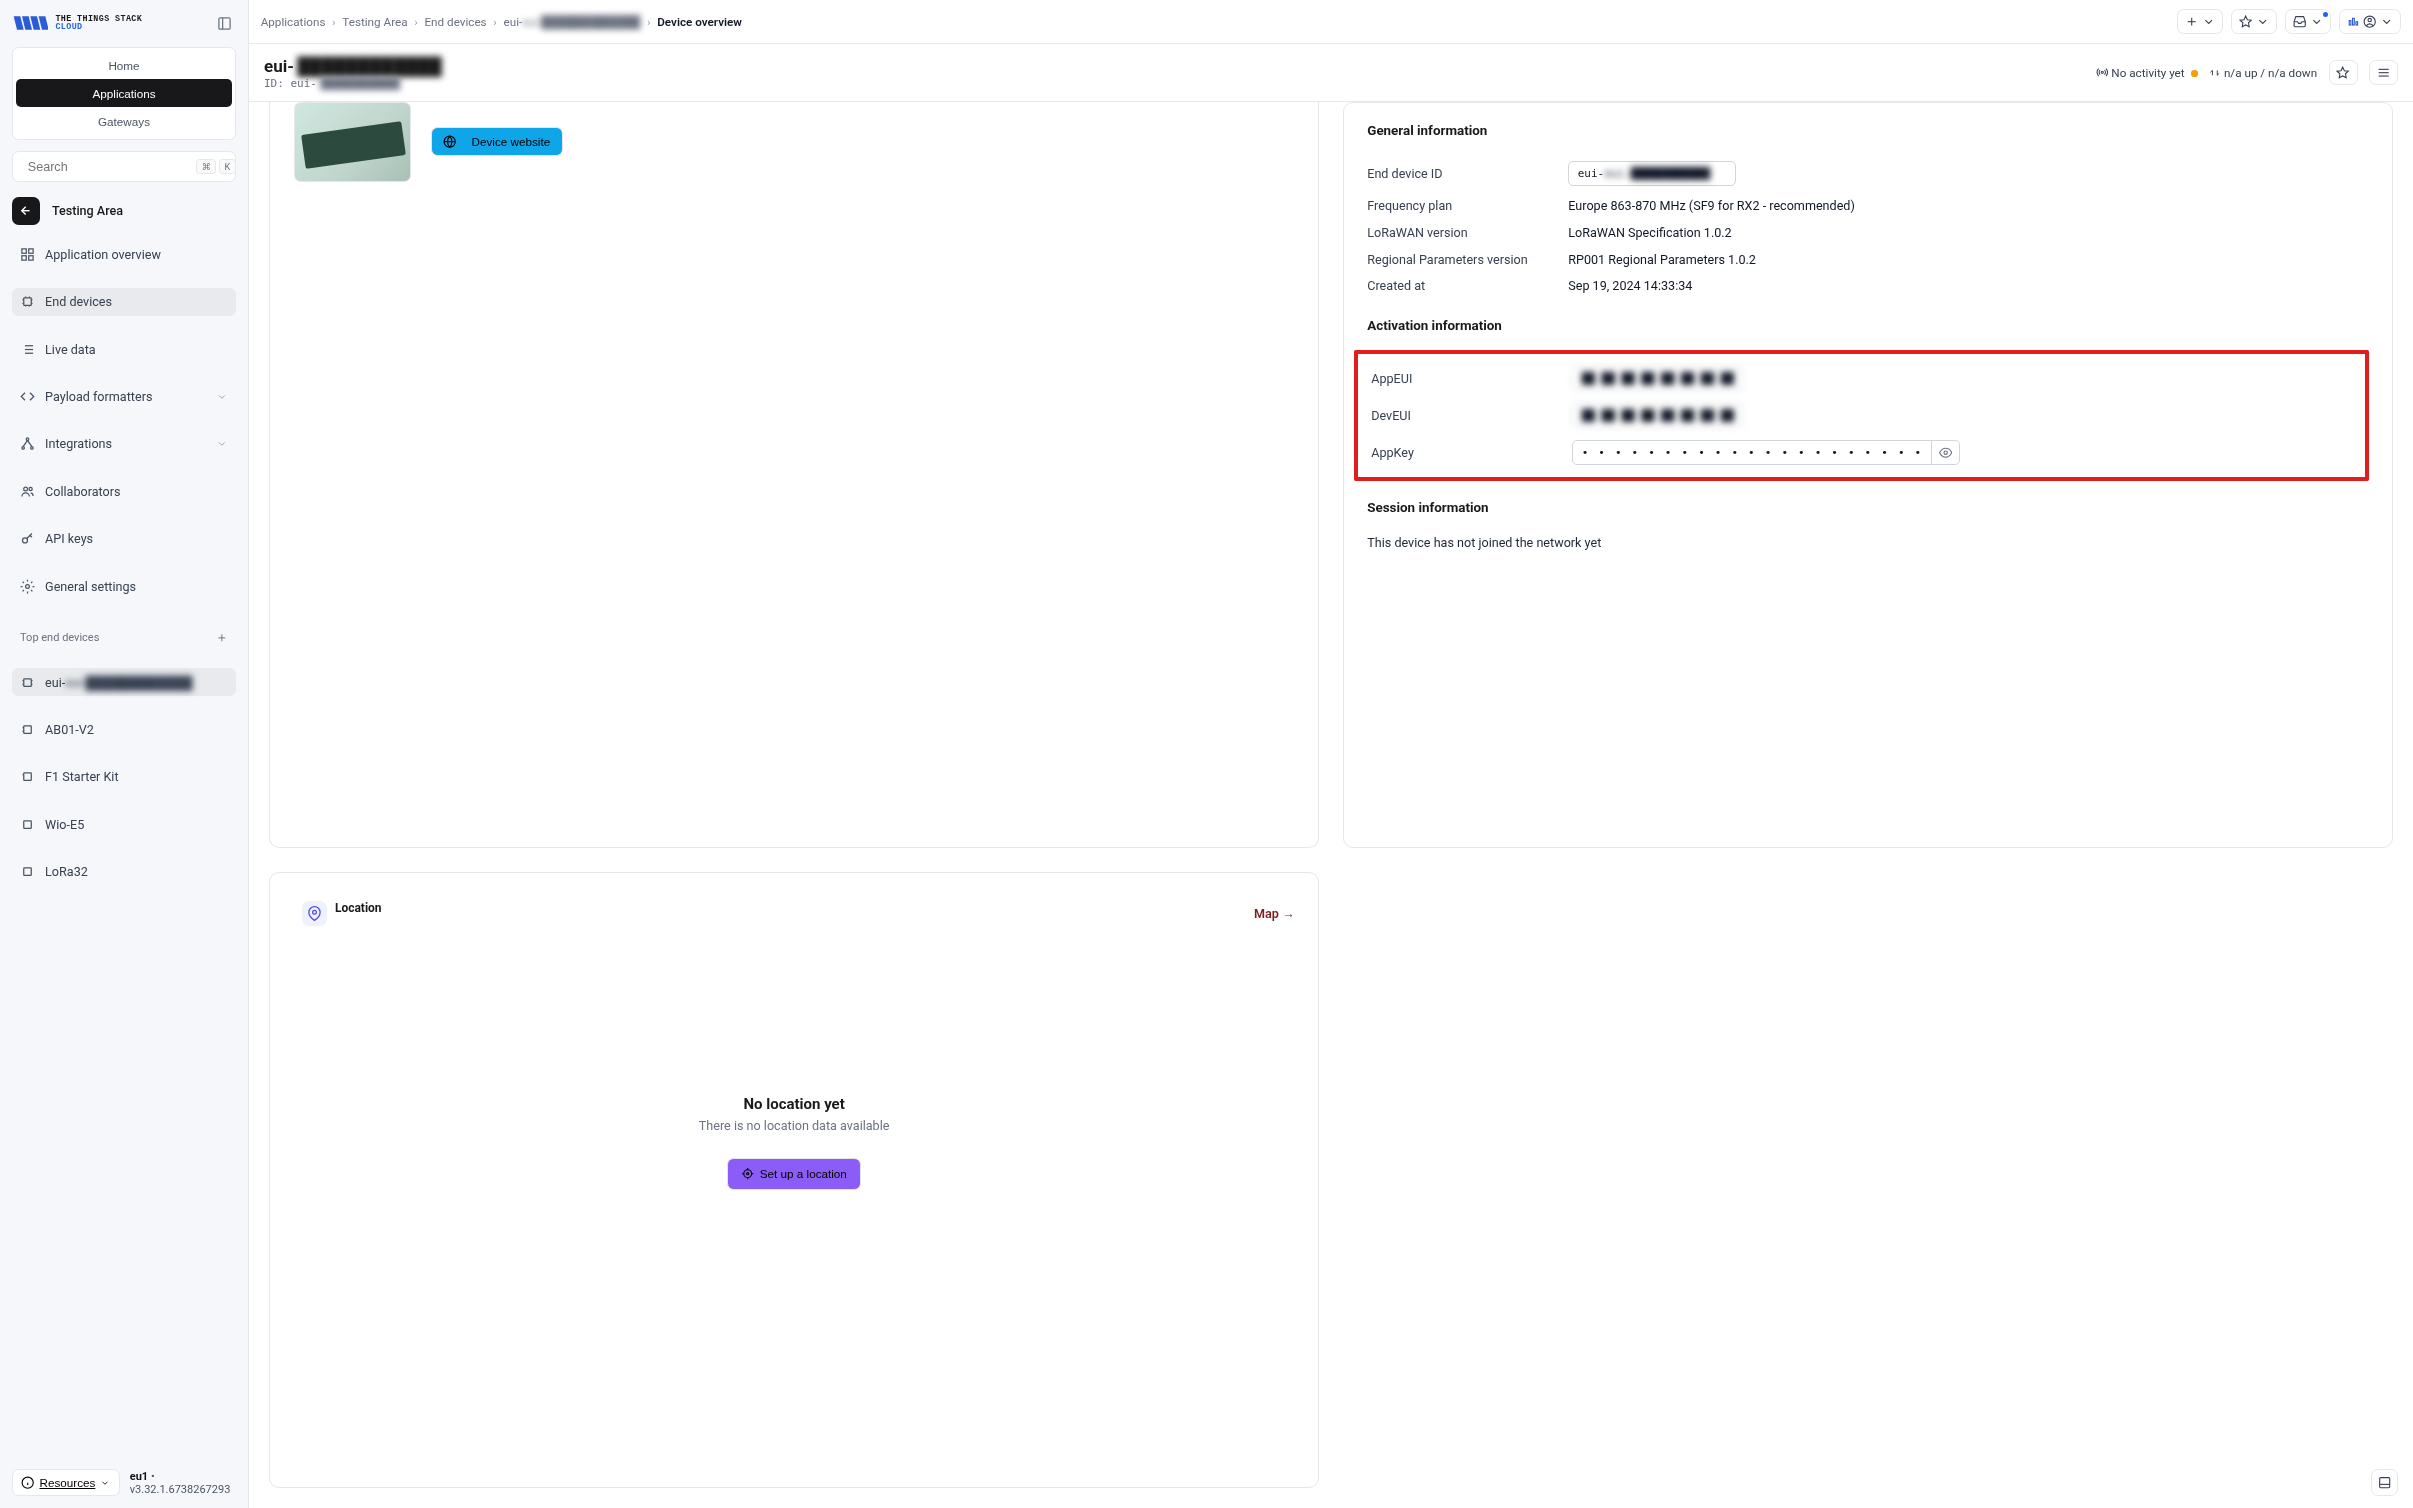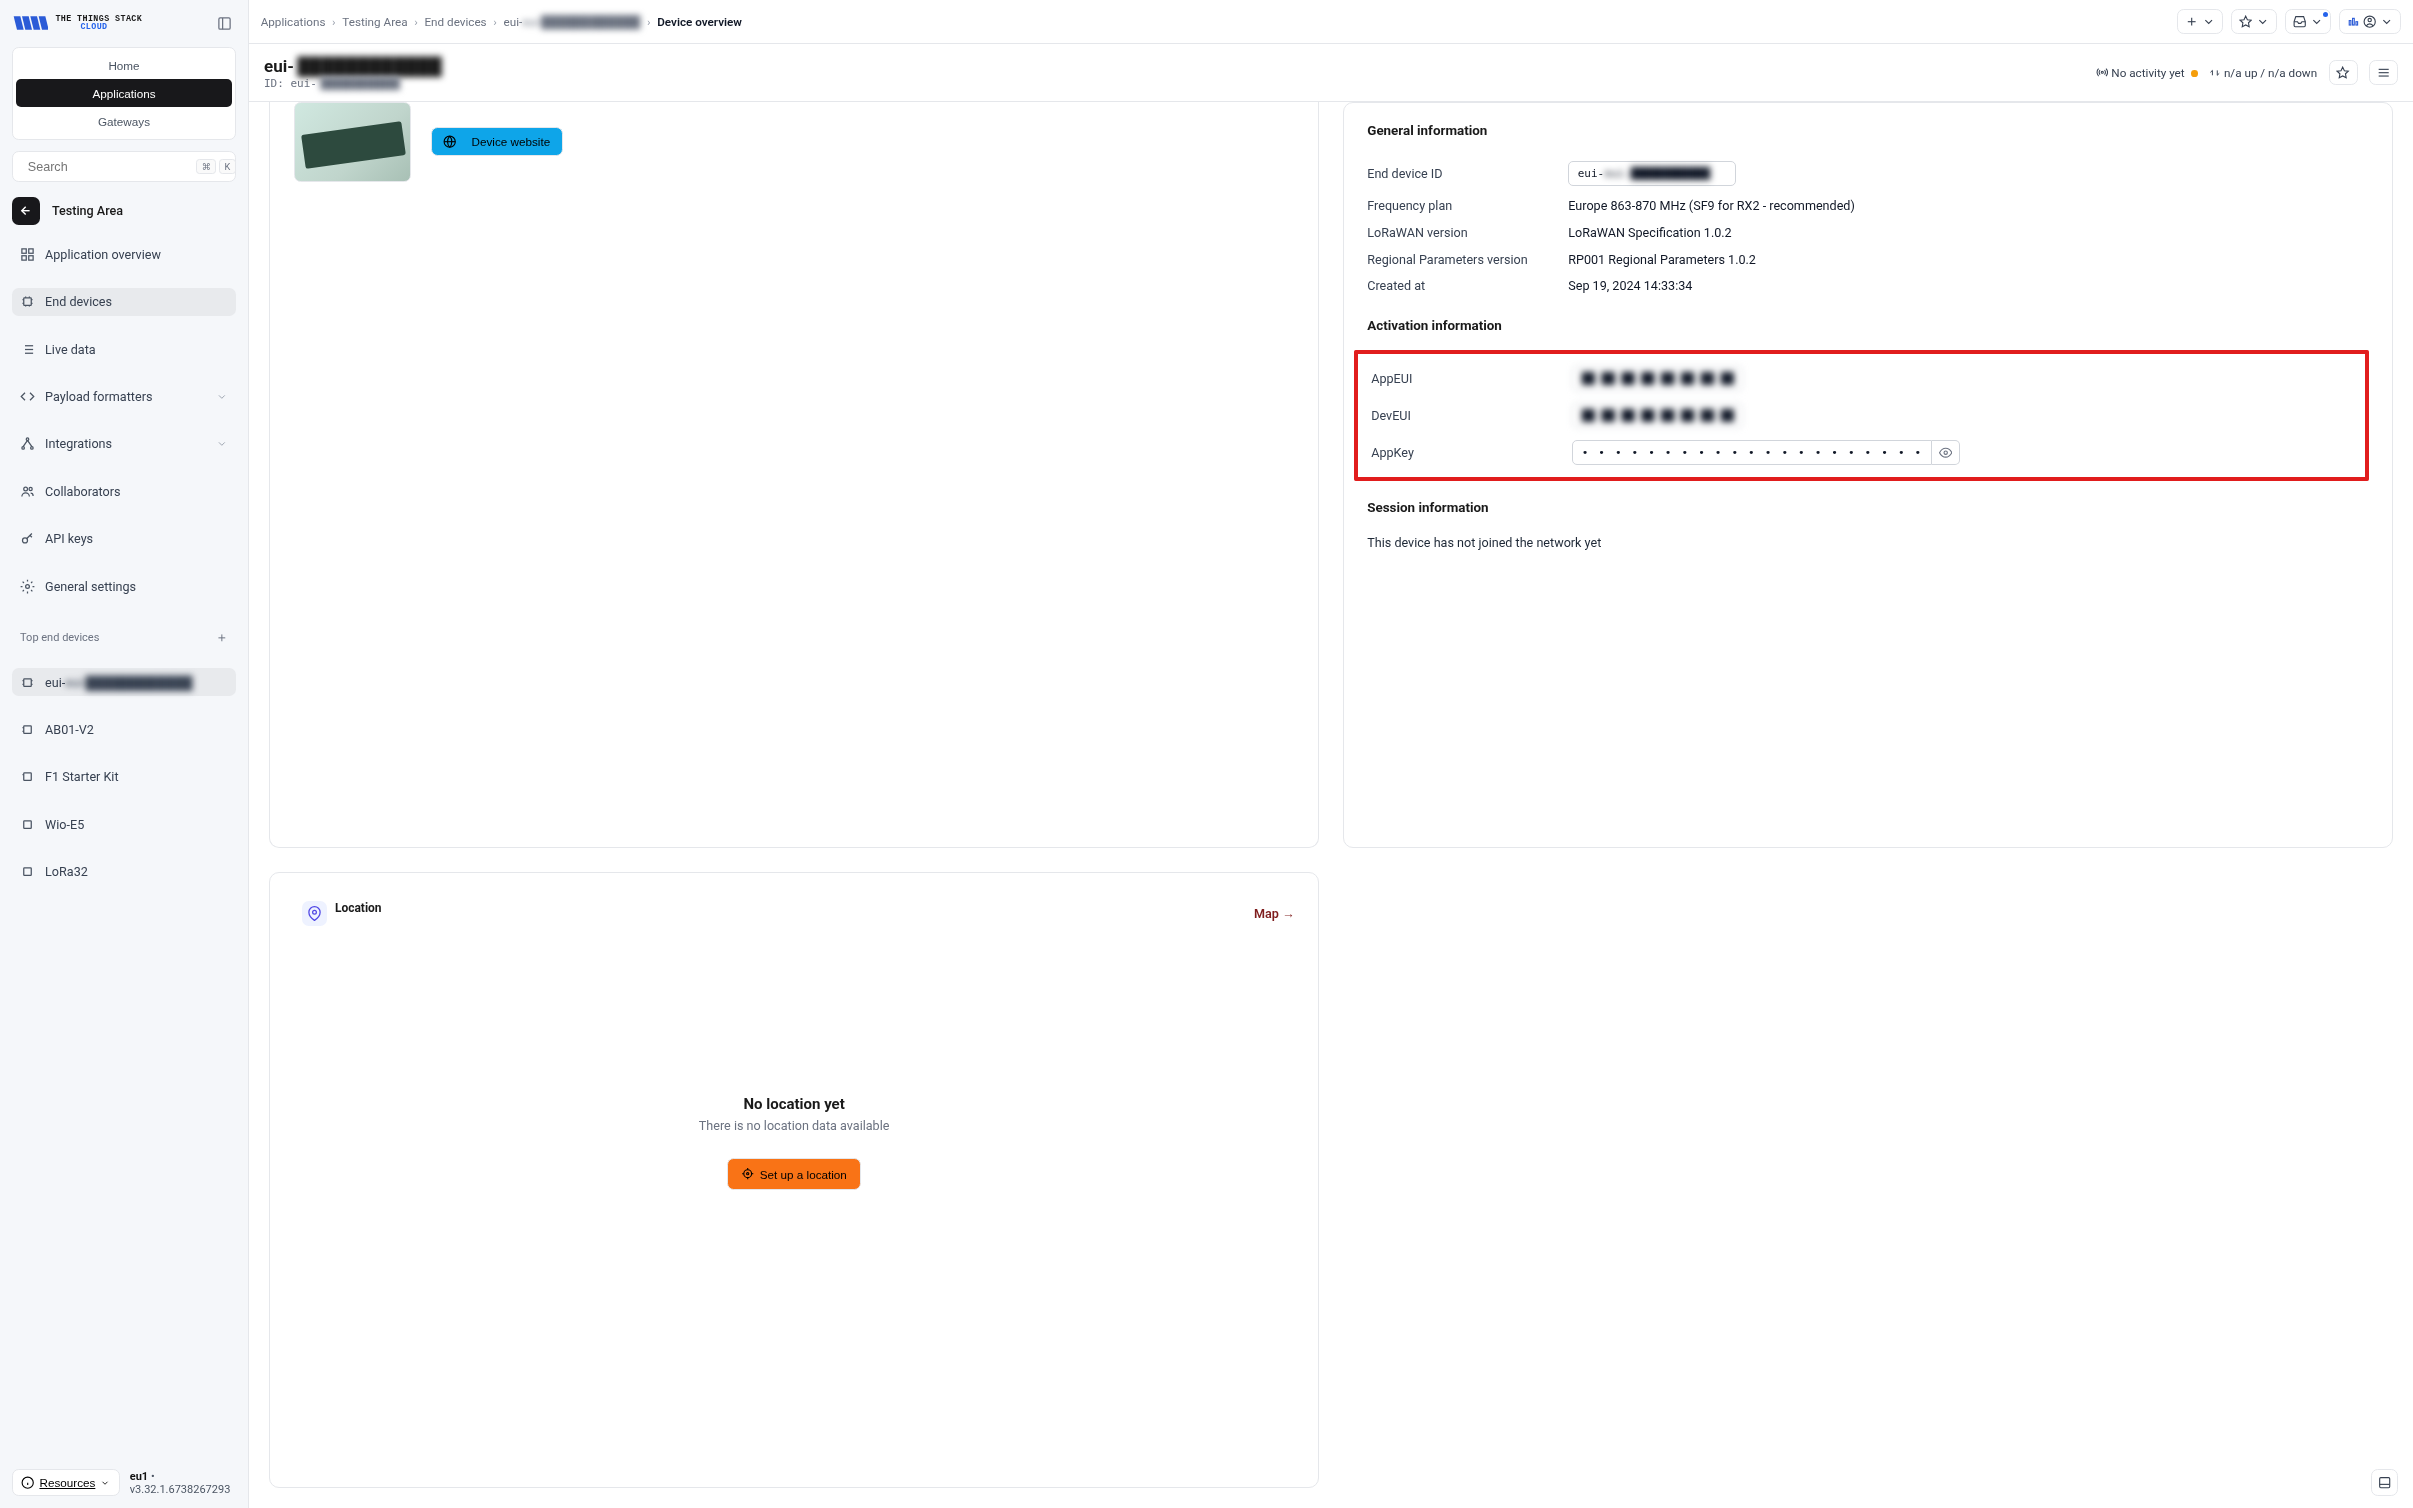--- a/index.html
+++ b/index.html
@@ -4,21 +4,21 @@
 <style>
 * { box-sizing: border-box; margin: 0; padding: 0; }
 body { font-family: -apple-system, BlinkMacSystemFont, "Segoe UI", Roboto, sans-serif; background: #f5f7fa; color: #1a1a1a; font-size: 11.7px; }
 .app { display: flex; height: 100vh; }
 .sidebar { width: 249px; background: #f5f7fa; border-right: 0.8px solid #e5e7eb; display: flex; flex-direction: column; padding: 11.7px; }
 .logo-row { display: flex; align-items: center; justify-content: space-between; margin-bottom: 11.7px; }
 .logo { display: flex; align-items: center; gap: 6.7px; }
 .logo-mark { width: 37px; height: 20px; display:flex;}
 .logo-text { display: flex; flex-direction: column; line-height: 1; font-family: Liberation Mono, monospace; }
 .logo-text .l1 { font-size: 8.4px; font-weight: 700; letter-spacing: 0.4px; }
-.logo-text .l2 { font-size: 8.4px; font-weight: 700; color: #2563eb; letter-spacing: 0.4px; margin-left: 25px; }
+.logo-text .l2 { font-size: 8.4px; font-weight: 700; color: #2563eb; letter-spacing: 0.4px; }
 .collapse-btn { width: 23.5px; height: 23.5px; border: none; background: transparent; display: flex; align-items: center; justify-content: center; cursor: pointer; color: #6b7280; }
 .tabs { display: flex; background: #fff; border: 0.8px solid #e5e7eb; border-radius: 6.7px; padding: 3.4px; margin-bottom: 11.7px; flex-direction: column; }
 .tabs button { flex: 1; border: none; background: transparent; padding: 7.5px 8.4px; border-radius: 5px; font-size: 11.7px; cursor: pointer; color: #4b5563; font-weight:500;}
 .tabs button.active { background: #18181b; color: #fff; }
 .search { display: flex; align-items: center; background: #fff; border: 0.8px solid #e5e7eb; border-radius: 6.7px; padding: 6.7px 8.4px; gap: 6.7px; margin-bottom: 15px; }
 .search input { flex: 1; border: none; outline: none; font-size: 12.6px; background: transparent; }
 .kbd { display: flex; gap: 3.4px; }
 .kbd span { border: 0.8px solid #e5e7eb; border-radius: 3.4px; padding: 0.8px 4.2px; font-size: 9.2px; color: #6b7280; background:#fafafa;}
 .context-row { display: flex; align-items: center; gap: 11.7px; margin-bottom: 15px; }
 .back-btn { width: 28.5px; height: 28.5px; background: #18181b; border-radius: 6.7px; border: none; display: flex; align-items: center; justify-content: center; color: #fff; cursor: pointer; }
@@ -65,21 +65,21 @@
 .eye-wrap .codebox { border-top-right-radius:0; border-bottom-right-radius:0;}
 .eye-btn { border: 0.8px solid #d1d5db; border-left:none; background: #fff; border-radius: 0 5px 5px 0; padding: 0 6.7px; cursor: pointer; display:flex; align-items:center;}
 .highlight-box { border: 4.2px solid #e11d1d; border-radius: 1.7px; padding: 6.7px 3.4px 6.7px 0; margin-left:-13.4px; padding-left:13.4px;}
 .card-header-row { display: flex; align-items: center; justify-content: space-between; margin-bottom: 10px; }
 .card-header-row h3 { margin: 8px; display: flex; gap: 8.4px; font-size:12px;}
 .loc-icon { width: 25px; height: 25px; border-radius: 6.7px; background: #eef2ff; display: flex; align-items: center; justify-content: center; color: #4f46e5; }
 .map-link { color: #7f1d1d; font-weight: 600; text-decoration: none; display: flex; align-items: center; gap: 3.4px; font-size:12.6px;padding-left:8px;}
 .loc-empty { text-align: center; padding: 151px 0 0; }
 .loc-empty h4 { font-size: 15px; font-weight: 700; margin-bottom: 5px; }
 .loc-empty p { color: #6b7280; margin-bottom: 25px; font-size:12.6px;}
-.loc-btn { display: inline-flex; align-items: flex-end; gap: 5px; border: 0.8px solid #e5e7eb; background: #f97316; border-radius: 6.7px; padding: 8.4px 13.4px; cursor: pointer; font-size:11.7px;}
+.loc-btn { display: inline-flex; align-items: flex-start; gap: 5px; border: 0.8px solid #e5e7eb; background: #8b5cf6; border-radius: 6.7px; padding: 8.4px 13.4px; cursor: pointer; font-size:11.7px;}
 .bottom-float { position: fixed; bottom: 11.7px; right: 15px; width: 27px; height: 27px; border: 0.8px solid #e5e7eb; background: #fff; border-radius: 6.7px; display: flex; align-items: center; justify-content: center; cursor: pointer; }
 .h3-sub { font-size:13.4px; font-weight:700; margin-top:18.4px; margin-bottom:13.4px;}
 .session-text { font-size:12.6px; color:#1f2937; padding-top:3.4px;}
 .bluedot { position:absolute; top:1.7px; right:1.7px; width:5px;height:5px;background:#2563eb;border-radius:50%;}
 .icon-btn.rel{position:relative;}
 </style>
 </head>
 <body>
 
 <div class="app">

